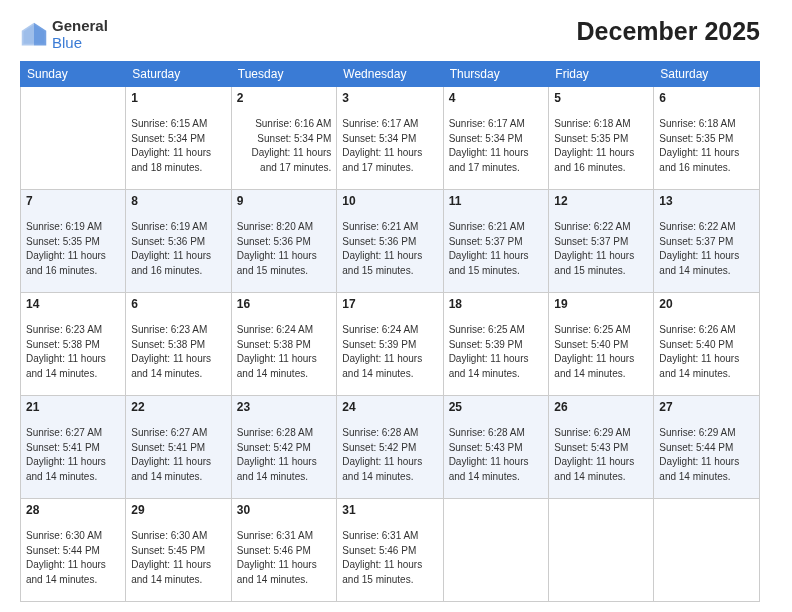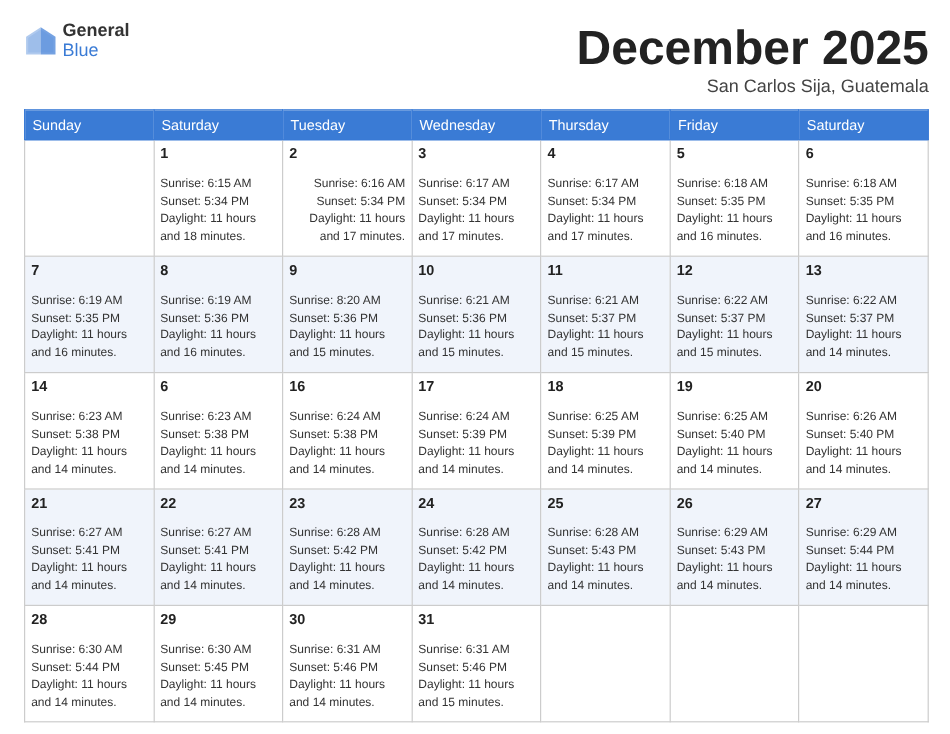--- a/index.html
+++ b/index.html
@@ -6,21 +6,21 @@
     body {
       width: 792px;
       height: 612px;
       font-family: Arial, sans-serif;
       background: #fff;
       overflow: hidden;
     }
     .page {
       width: 792px;
       height: 612px;
-      padding: 18px 18px 10px 20px;
+      padding: 18px 32px 10px 20px;
       display: flex;
       flex-direction: column;
     }
     .header {
       display: flex;
       justify-content: space-between;
       align-items: flex-start;
       margin-bottom: 10px;
     }
     .logo {
@@ -44,21 +44,21 @@
       color: #3a7bd5;
     }
     .logo-icon {
       width: 28px;
       height: 28px;
     }
     .title-block {
       text-align: right;
     }
     .month-title {
-      font-size: 40px;
+      font-size: 25px;
       font-weight: bold;
       color: #222;
       line-height: 1.1;
     }
     .subtitle {
       font-size: 15px;
       color: #444;
       margin-top: 2px;
     }
     .calendar {
@@ -121,21 +121,20 @@
         <polygon points="16,2 30,11 30,28 16,28" fill="#3a7bd5" opacity="0.7"></polygon>
         <polygon points="16,2 2,11 2,28 16,28" fill="#3a7bd5" opacity="0.4"></polygon>
       </svg>
       <div class="logo-text">
         <span class="logo-general">General</span>
         <span class="logo-blue">Blue</span>
       </div>
     </div>
     <div class="title-block">
       <div class="month-title">December 2025</div>
-      <div class="subtitle">San Carlos Sija, Guatemala</div>
     </div>
   </div>
 
   <table class="calendar">
     <thead>
       <tr>
       <th>Sunday</th>
           <th>Saturday</th>
           <th>Tuesday</th>
           <th>Wednesday</th>

